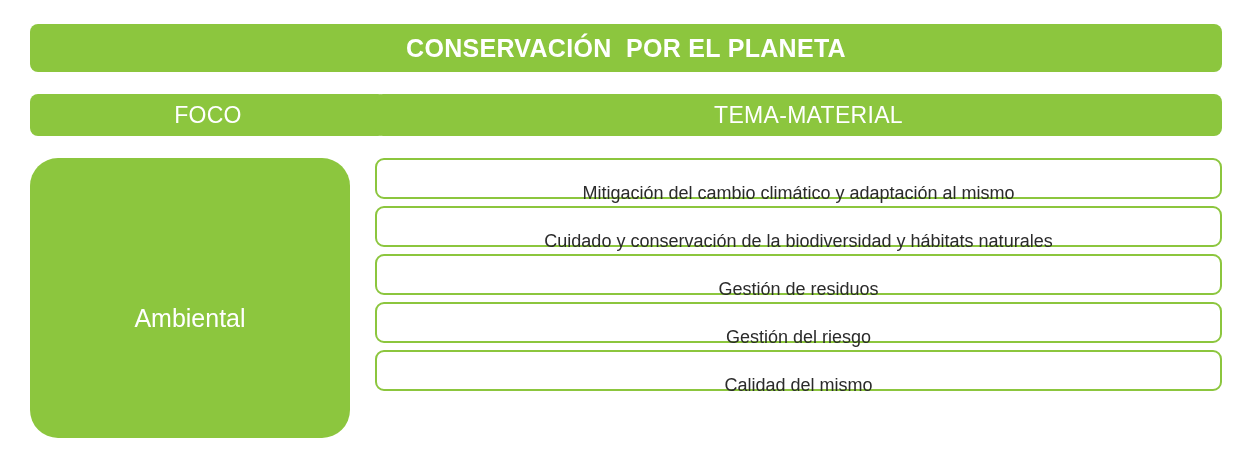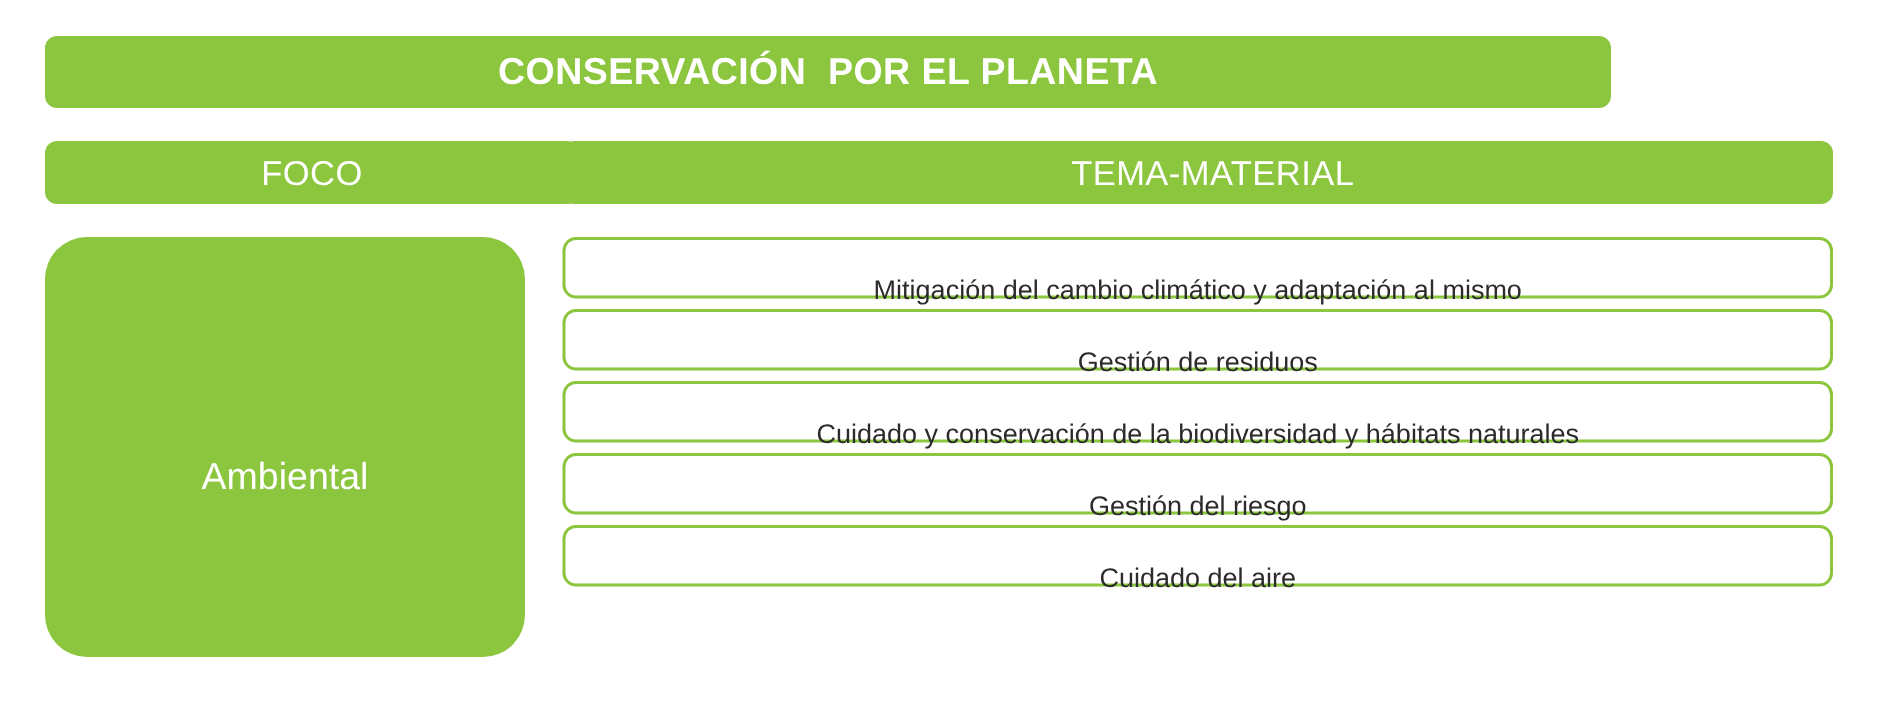--- a/index.html
+++ b/index.html
@@ -18,21 +18,21 @@
     width: 1252px;
     height: 468px;
     background: #ffffff;
   }
 
   
   .title-banner {
     position: absolute;
     left: 30px;
     top: 24px;
-    width: 1044px;
+    width: 1192px;
     height: 48px;
     background: #8CC63E;
     border-radius: 8px;
     display: flex;
     align-items: center;
     justify-content: center;
     box-sizing: border-box;
   }
   .title-banner .title-text {
     color: #ffffff;
@@ -140,26 +140,26 @@
 
   <div class="focus-block">
     <span class="focus-label">Ambiental</span>
   </div>
 
   <div class="topic-list">
     <div class="topic-item">
       <span class="topic-text">Mitigación del cambio climático y adaptación al mismo</span>
     </div>
     <div class="topic-item">
-      <span class="topic-text">Gestión de residuos</span>
+      <span class="topic-text">Cuidado y conservación de la biodiversidad y hábitats naturales</span>
     </div>
     <div class="topic-item">
-      <span class="topic-text">Cuidado y conservación de la biodiversidad y hábitats naturales</span>
+      <span class="topic-text">Gestión de residuos</span>
     </div>
     <div class="topic-item">
       <span class="topic-text">Gestión del riesgo</span>
     </div>
     <div class="topic-item">
-      <span class="topic-text">Cuidado del aire</span>
+      <span class="topic-text">Calidad del mismo</span>
     </div>
   </div>
 
 </div>
 
 </body></html>

